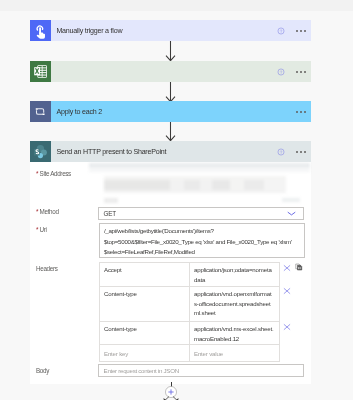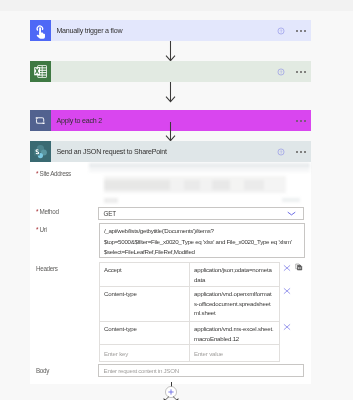--- a/index.html
+++ b/index.html
@@ -141,21 +141,21 @@
         <i></i>
       </div>
   </div>
 
   <div class="arrow" style="top:82px;height:21px;">
     <svg viewBox="0 0 11 21" width="11" height="21">
       <path d="M5.5 0 L5.5 19.2 M1.0 14.6 L5.5 19.6 L10.0 14.6" fill="none" stroke="#3b3a39" stroke-width="1.05"></path>
     </svg>
   </div>
 
-  <div class="card" style="top:110px;background:#d946ef;">
+  <div class="card" style="top:101px;background:#7dd3fc;">
     <div class="cicon" style="background:#52628f;">
       <svg viewBox="0 0 84 84" width="21" height="21">
         <g fill="none" stroke="#e8eaf2" stroke-width="4.3" stroke-linecap="butt">
           <path d="M30.5 30.8 l17.5 0 a6.8 6.8 0 0 1 6.8 6.8 l0 9.6"></path>
           <path d="M26.0 37.0 l0 9.5 a6.8 6.8 0 0 0 6.8 6.8 l16.5 0"></path>
         </g>
         <rect x="23.0" y="28.6" width="8.2" height="6.2" rx="0.8" fill="#ffffff"></rect>
         <rect x="49.2" y="50.0" width="9.0" height="6.4" rx="0.8" fill="#ffffff"></rect>
       </svg>
     </div>
@@ -176,21 +176,21 @@
   <div class="card" style="top:141px;background:#dfe6e8;">
     <div class="cicon" style="background:#3a6a72;">
       <svg viewBox="0 0 84 84" width="21" height="21">
         <circle cx="41.6" cy="31.0" r="14.6" fill="#4c838c"></circle>
         <circle cx="55.6" cy="45.6" r="12.0" fill="#5b97a1"></circle>
         <circle cx="41.6" cy="58.4" r="10.4" fill="#7ac8e0"></circle>
         <rect x="15.6" y="31.6" width="23.2" height="26.4" fill="#43787f"></rect>
         <path d="M34.0 37.0 c-2.6 -2.6 -10.0 -2.8 -10.0 1.8 c0 4.8 10.6 4.0 10.6 8.8 c0 4.8 -7.6 4.4 -10.6 1.2" fill="none" stroke="#ffffff" stroke-width="4.2" stroke-linecap="butt"></path>
       </svg>
     </div>
-    <div class="ctitle">Send an JSON request to SharePoint</div>
+    <div class="ctitle">Send an HTTP present to SharePoint</div>
     <div class="help">
       <svg viewBox="0 0 32 32" width="8" height="8">
         <circle cx="16" cy="16" r="12.2" fill="none" stroke="#9093e8" stroke-width="2.6"></circle>
         <path d="M13.2 12.8 a3.1 3.1 0 0 1 5.9 0.9 c0 2.1 -2.8 2.4 -2.8 4.5" fill="none" stroke="#9093e8" stroke-width="1.9" stroke-linecap="round"></path>
         <circle cx="16.3" cy="21.4" r="1.25" fill="#9093e8"></circle>
       </svg>
     </div>
     <div class="dots">
         <i></i>
         <i></i>

